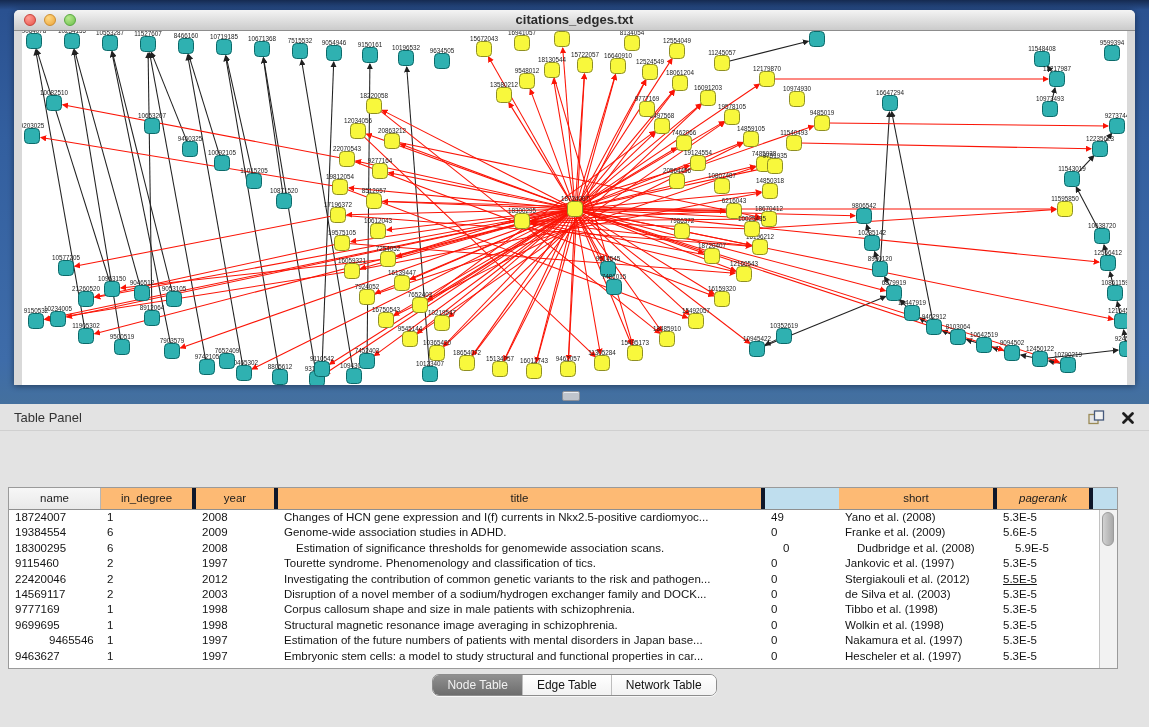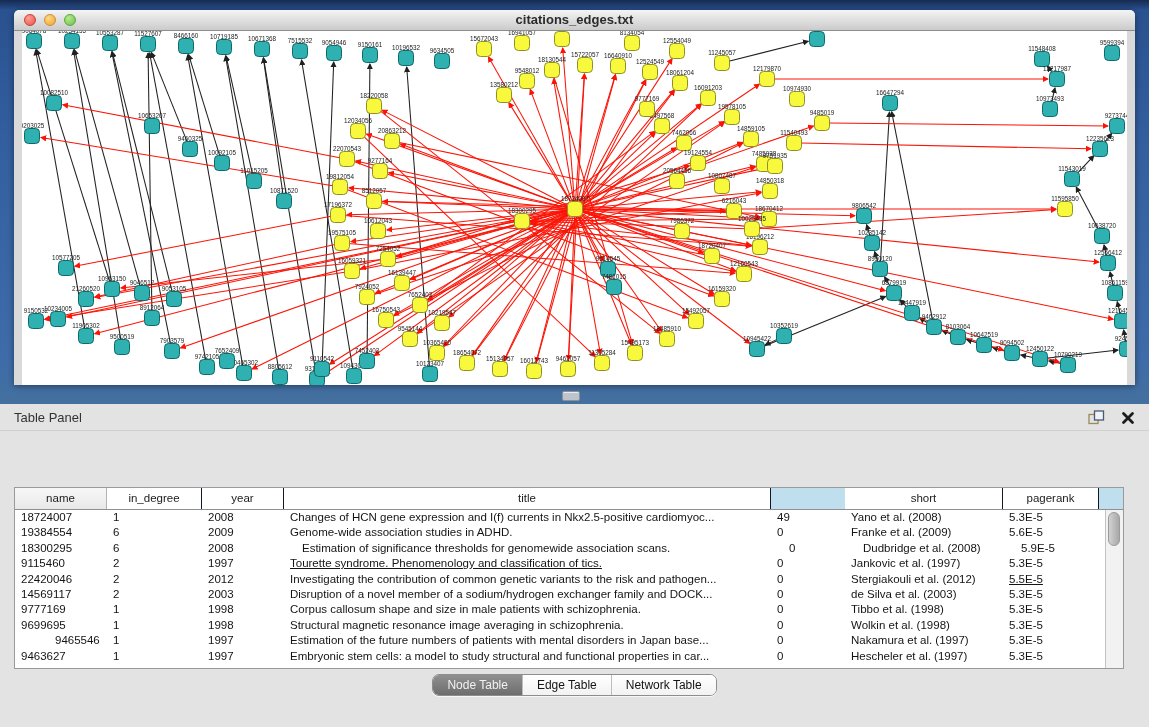--- a/index.html
+++ b/index.html
@@ -33,25 +33,25 @@
   .tbtn{width:32px;height:30px;background:none;border:none;padding:2px;margin-right:2px;line-height:0;}
   .fx{font-family:"Liberation Serif",serif;font-style:italic;font-size:15px;color:#1a1a1a;padding:0 4px;}
   .combo{margin-left:14px;width:392px;height:23px;border:1px solid #979797;border-radius:5px;
     background:linear-gradient(#ffffff,#f1f1f1);display:flex;align-items:center;position:relative;box-sizing:border-box;}
   .combo-label{font-size:12.5px;color:#111;padding-left:10px;flex:1;overflow:hidden;white-space:nowrap;}
   .combo-arrows{width:18px;display:flex;flex-direction:column;align-items:center;gap:2px;margin-right:4px;}
   .combo-arrows i{width:0;height:0;border-left:3.5px solid transparent;border-right:3.5px solid transparent;display:block;}
   .combo-arrows .up{border-bottom:4.5px solid #444;}
   .combo-arrows .dn{border-top:4.5px solid #444;}
   
-  .table-wrap{position:absolute;left:14px;top:83px;width:1108px;height:180px;background:#fff;
+  .table-wrap{position:absolute;left:8px;top:83px;width:1108px;height:180px;background:#fff;
     border:1px solid #9a9a9a;box-sizing:content-box;}
   .thead{display:flex;height:21px;background:#bfdeee;border-bottom:1px solid #8f8f8f;overflow:hidden;}
   .th{font-size:11.5px;line-height:21px;text-align:center;color:#1c1c1c;box-sizing:border-box;
-    border-right:1px solid #0f172a;overflow:hidden;white-space:nowrap;flex:none;background:#ffffff;}
+    border-right:4px solid #0f172a;overflow:hidden;white-space:nowrap;flex:none;background:#fdba74;}
   .th.first{background:linear-gradient(#f7f7f7,#e9e9e9);border-right:1px solid #b5b5b5;}
   .tbody{position:absolute;left:0;top:22px;right:18px;bottom:0;overflow:hidden;background:#fff;}
   .tr{display:flex;height:15.4px;}
   .td{font-size:11.5px;line-height:15.3px;padding-left:6px;box-sizing:border-box;overflow:hidden;
     white-space:nowrap;color:#141414;flex:none;}
   .vscroll{position:absolute;right:0;top:22px;bottom:0;width:18px;background:#f2f2f2;border-left:1px solid #c2c2c2;box-sizing:border-box;}
   .vthumb{position:absolute;left:2px;top:2px;width:12px;height:34px;border-radius:6px;
     background:linear-gradient(90deg,#d2d2d2,#a8a8a8);border:1px solid #9b9b9b;box-sizing:border-box;}
   
   .tabs-row{position:absolute;left:0;top:270px;width:100%;display:flex;justify-content:center;}
@@ -878,21 +878,21 @@
     </div>
 
     <div class="table-wrap">
       <div class="thead" id="thead">
           <div class="th first" style="width: 92px;">name</div>
           <div class="th" style="width: 95px;">in_degree</div>
           <div class="th" style="width: 82px;">year</div>
           <div class="th" style="width: 487px;">title</div>
           <div class="th" style="width: 74px; margin-top: 38px;">△ out_de...</div>
           <div class="th" style="width: 158px;">short</div>
-          <div class="th" style="width: 96px;">pagerank</div>
+          <div class="th" style="width: 96px; font-style: italic;">pagerank</div>
         </div>
       <div class="tbody" id="tbody">
           <div class="tr">
             <div class="td" style="width: 92px;">18724007</div>
             <div class="td" style="width: 95px;">1</div>
             <div class="td" style="width: 82px;">2008</div>
             <div class="td" style="width: 487px;">Changes of HCN gene expression and I(f) currents in Nkx2.5-positive cardiomyoc...</div>
             <div class="td" style="width: 74px;">49</div>
             <div class="td" style="width: 158px;">Yano et al. (2008)</div>
             <div class="td" style="width: 96px;">5.3E-5</div>
@@ -912,21 +912,21 @@
             <div class="td" style="width: 82px;">2008</div>
             <div class="td" style="width: 487px; margin-left: 12px;">Estimation of significance thresholds for genomewide association scans.</div>
             <div class="td" style="width: 74px;">0</div>
             <div class="td" style="width: 158px;">Dudbridge et al. (2008)</div>
             <div class="td" style="width: 96px;">5.9E-5</div>
           </div>
           <div class="tr">
             <div class="td" style="width: 92px;">9115460</div>
             <div class="td" style="width: 95px;">2</div>
             <div class="td" style="width: 82px;">1997</div>
-            <div class="td" style="width: 487px; text-decoration: underline;">Tourette syndrome. Phenomenology and classification of tics.</div>
+            <div class="td" style="width: 487px;">Tourette syndrome. Phenomenology and classification of tics.</div>
             <div class="td" style="width: 74px;">0</div>
             <div class="td" style="width: 158px;">Jankovic et al. (1997)</div>
             <div class="td" style="width: 96px;">5.3E-5</div>
           </div>
           <div class="tr">
             <div class="td" style="width: 92px;">22420046</div>
             <div class="td" style="width: 95px;">2</div>
             <div class="td" style="width: 82px;">2012</div>
             <div class="td" style="width: 487px;">Investigating the contribution of common genetic variants to the risk and pathogen...</div>
             <div class="td" style="width: 74px;">0</div>

